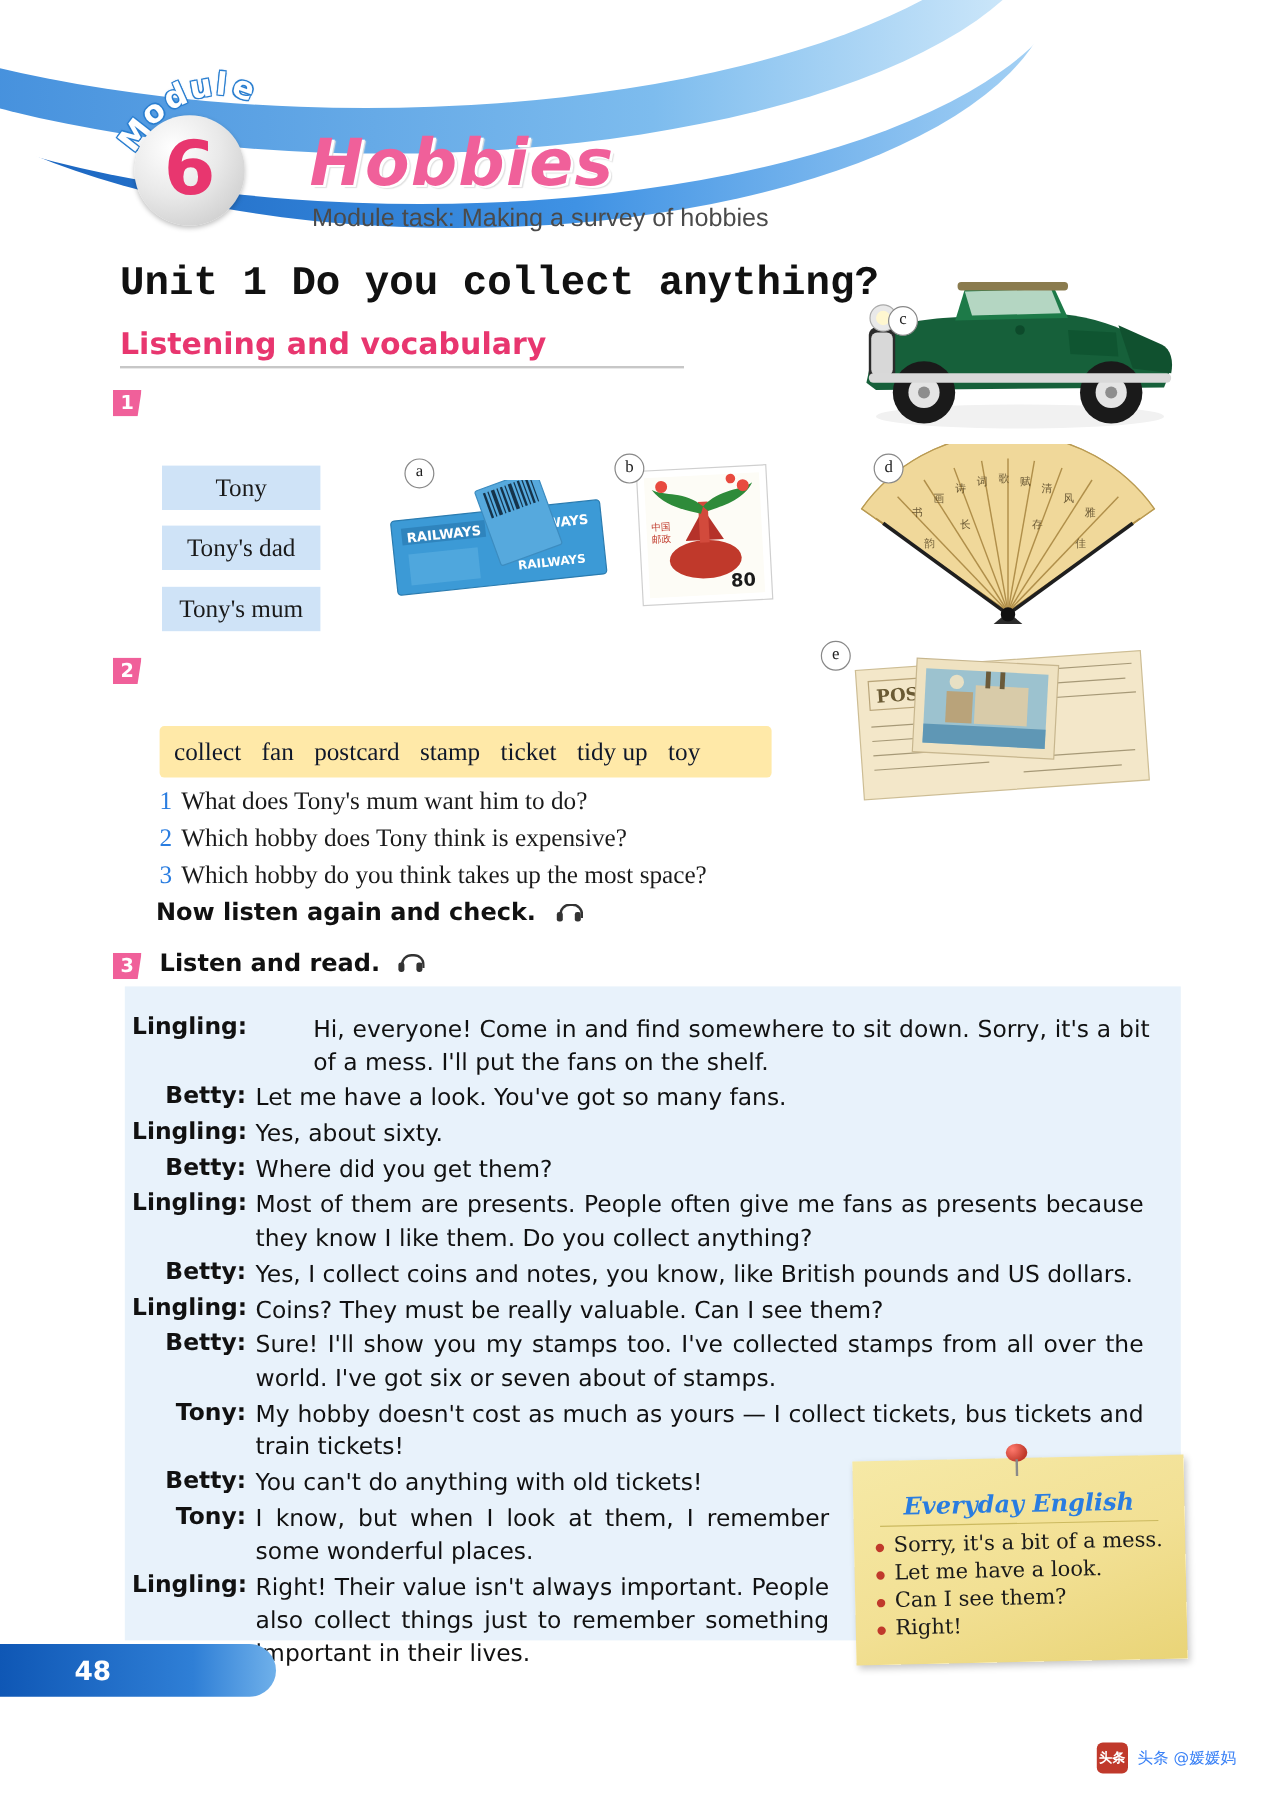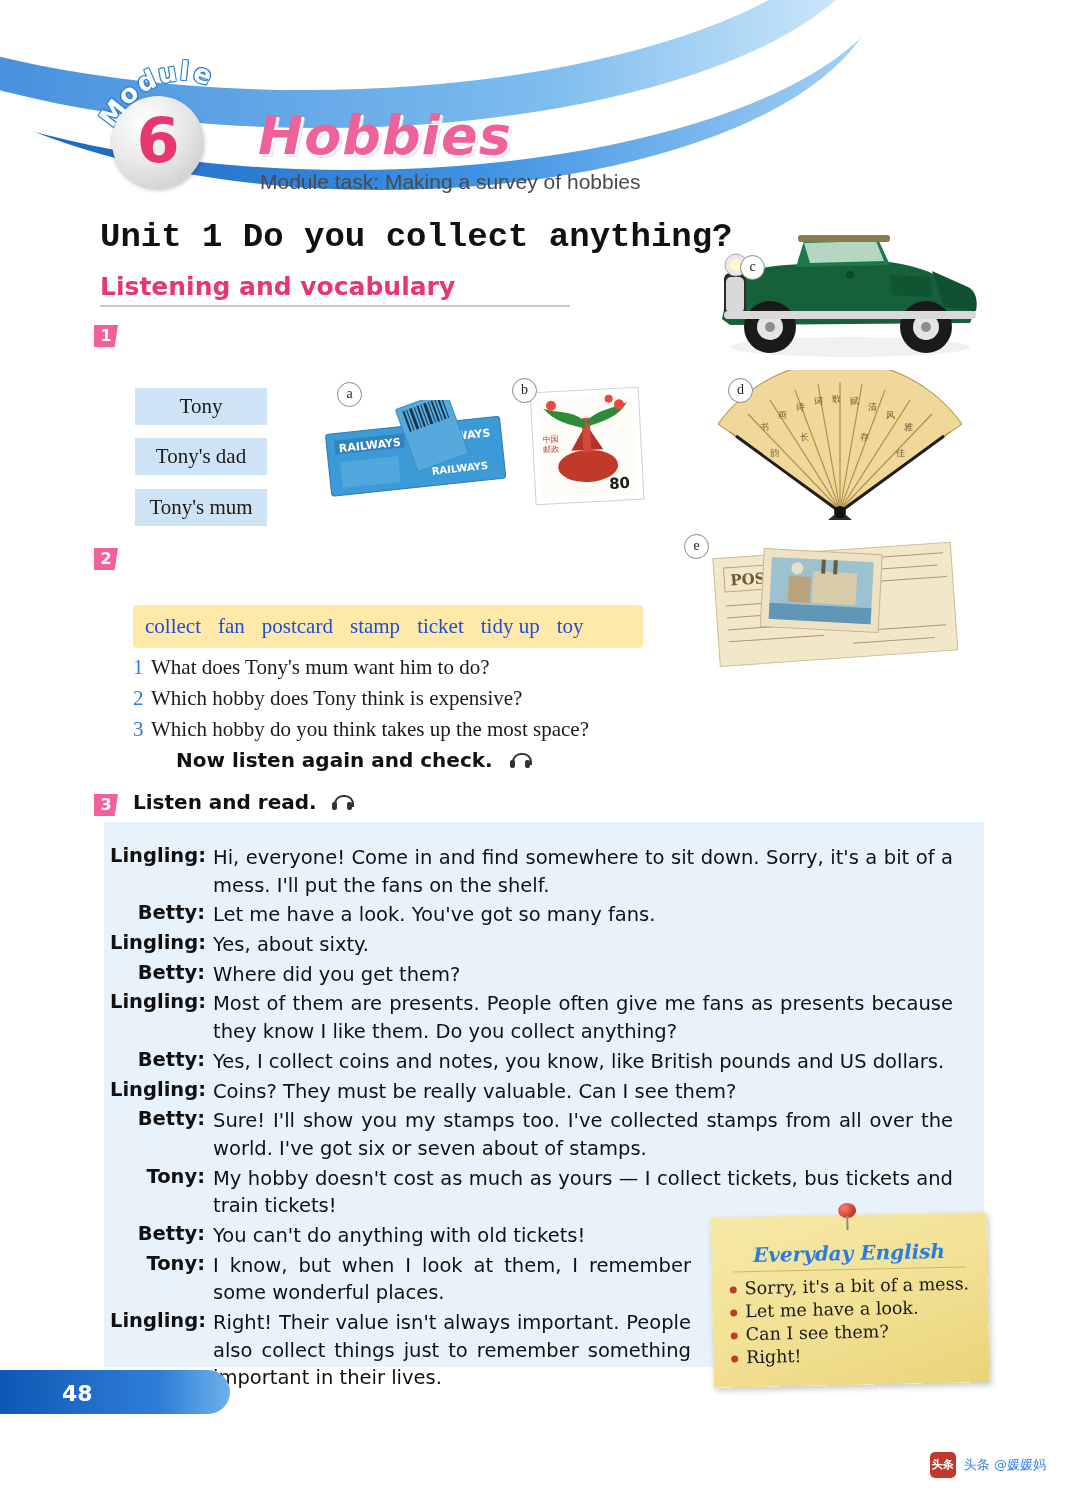--- a/index.html
+++ b/index.html
@@ -224,21 +224,21 @@
   .wordbox {
     position: absolute;
     left: 133px;
     top: 605px;
     width: 510px;
     background: #ffe9a8;
     border-radius: 4px;
     padding: 9px 12px;
     font-family: "Liberation Serif", serif;
     font-size: 21px;
-    color: #1d4ed8;
+    color: #0f172a;
     box-sizing: border-box;
   }
   .wordbox span { margin-right: 17px; }
   .wordbox span:last-child { margin-right: 0; }
 
   .q-list {
     position: absolute;
     left: 133px;
     top: 655px;
     font-family: "Liberation Serif", serif;
@@ -256,21 +256,20 @@
   }
 
   .now-listen {
     position: absolute;
     left: 130px;
     top: 748px;
     font-family: "DejaVu Sans", sans-serif;
     font-weight: bold;
     font-size: 20px;
     color: #111;
-    margin-left: 46px;
   }
 
   
   .dialogue {
     position: absolute;
     left: 104px;
     top: 822px;
     width: 880px;
     height: 545px;
     background: #e8f2fb;
@@ -385,21 +384,21 @@
     position: absolute;
     left: 62px;
     top: 1381px;
     font-family: "DejaVu Sans", sans-serif;
     font-weight: bold;
     font-size: 22px;
     color: #ffffff;
   }
   .watermark {
     position: absolute;
-    right: 20px;
+    right: 36px;
     top: 1452px;
     display: flex;
     align-items: center;
     gap: 8px;
   }
   .wm-logo {
     width: 26px;
     height: 26px;
     border-radius: 5px;
     background: #c0392b;
@@ -654,21 +653,21 @@
   <div class="act-num" style="left:94px; top:794px;">3</div>
   <div class="act-text" style="left:133px; top:789px;">
     <span>Listen and read.</span>
     <span class="headphone" style="margin-left:8px;"></span>
   </div>
 
   <div class="dialogue">
     <div class="d-inner">
       <div class="d-row">
         <div class="d-speaker">Lingling:</div>
-        <div class="d-text" style="width:740px;">Hi, everyone! Come in and find somewhere to sit down. Sorry, it's a bit of a mess. I'll put the fans on the shelf.</div>
+        <div class="d-text" style="width:740px;margin-left:48px;">Hi, everyone! Come in and find somewhere to sit down. Sorry, it's a bit of a mess. I'll put the fans on the shelf.</div>
       </div>
       <div class="d-row">
         <div class="d-speaker">Betty:</div>
         <div class="d-text" style="width:740px;">Let me have a look. You've got so many fans.</div>
       </div>
       <div class="d-row">
         <div class="d-speaker">Lingling:</div>
         <div class="d-text" style="width:740px;">Yes, about sixty.</div>
       </div>
       <div class="d-row">

